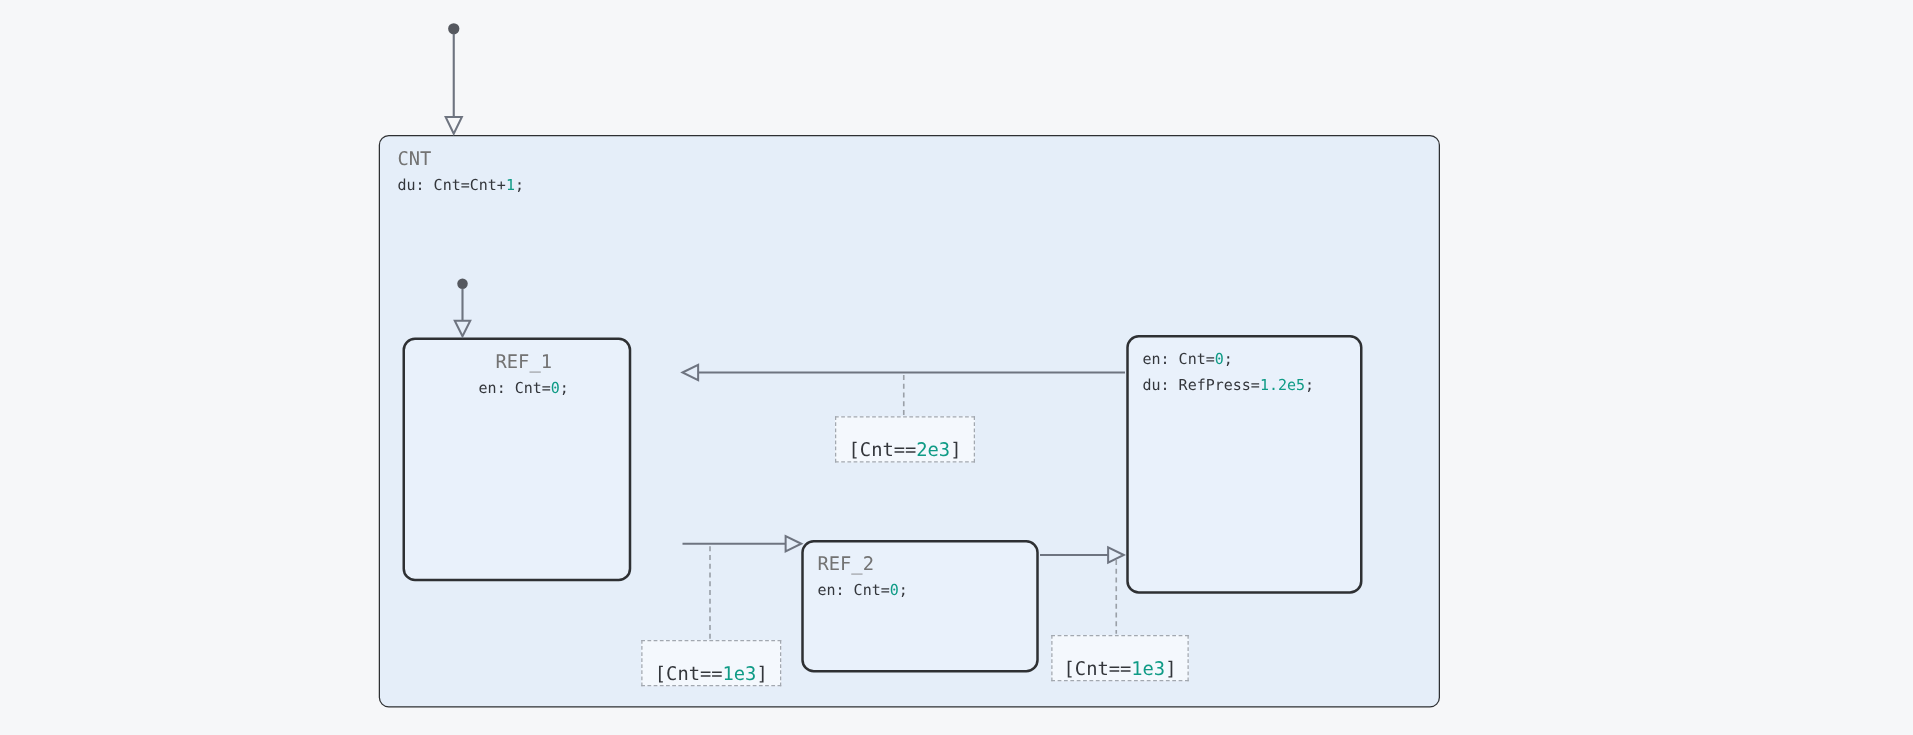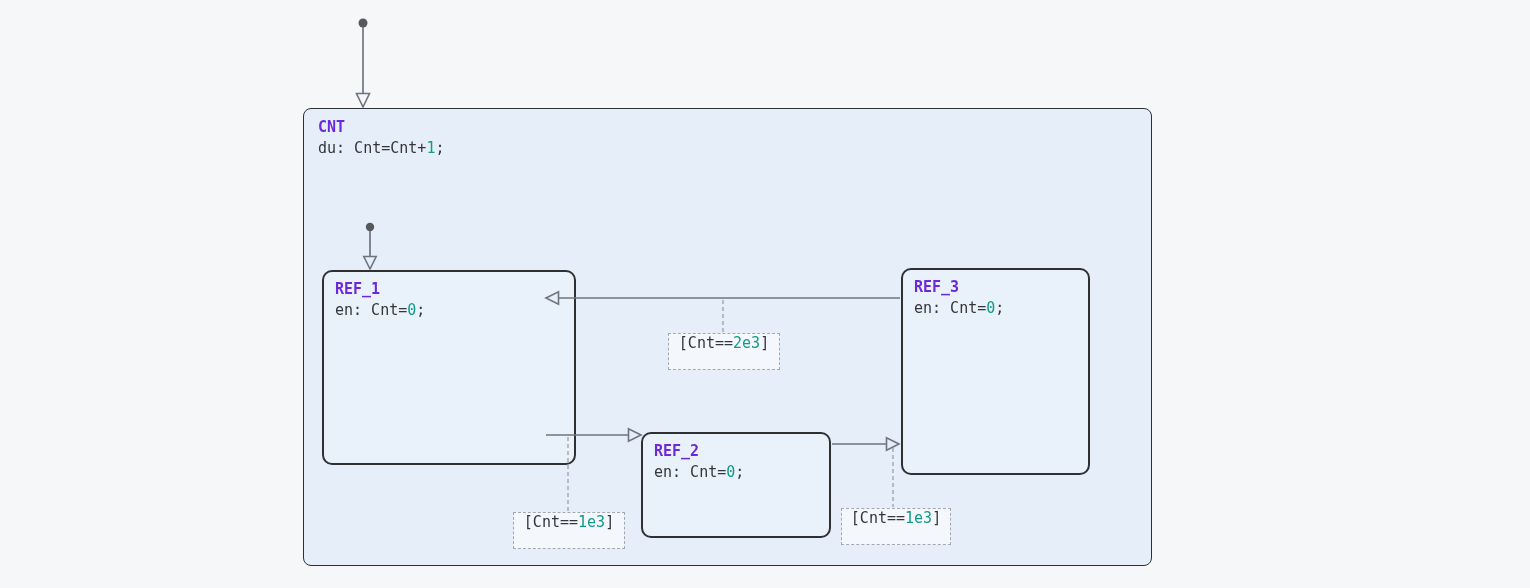--- a/index.html
+++ b/index.html
@@ -15,45 +15,45 @@
     background: #f6f7f9;
     overflow: hidden;
   }
   .state {
     position: absolute;
     box-sizing: border-box;
     border: 2px solid #2e3033;
     background: #e6effa;
   }
   .state .title {
-    color: #6d28d9;
+    color: #737373;
     font-size: 15px;
     line-height: 21px;
     white-space: pre;
-    font-weight: bold;
   }
   .state .code {
     color: #33363b;
-    font-size: 15px;
+    font-size: 12px;
     line-height: 21px;
     white-space: pre;
   }
   .num { color: #0f9b86; }
   #state-cnt {
     left: 303px; top: 108px; width: 849px; height: 458px;
     border-radius: 8px;
     border-width: 1.7px;
     padding: 8px 0 0 14px;
     background: #e5eef9;
   }
   #state-ref1 {
-    left: 322px; top: 270px; width: 254px; height: 195px;
+    left: 322px; top: 270px; width: 183px; height: 195px;
     border-radius: 10px;
     padding: 7px 0 0 11px;
     background: #e9f1fb;
+    text-align: center;
   }
   #state-ref2 {
     left: 641px; top: 432px; width: 190px; height: 106px;
     border-radius: 10px;
     padding: 7px 0 0 11px;
     background: #e9f1fb;
   }
   #state-ref3 {
     left: 901px; top: 268px; width: 189px; height: 207px;
     border-radius: 10px;
@@ -61,21 +61,21 @@
     background: #e9f1fb;
   }
   .cond-label {
     position: absolute;
     box-sizing: border-box;
     border: 1px dashed #a2a8b0;
     background: rgba(252, 253, 255, 0.65);
     font-size: 15px;
     color: #33363b;
     display: flex;
-    align-items: flex-start;
+    align-items: flex-end;
     justify-content: center;
     white-space: pre;
   }
   #label-t1 { left: 513px; top: 512px; width: 112px; height: 37px; }
   #label-t2 { left: 841px; top: 508px; width: 110px; height: 37px; }
   #label-t3 { left: 668px; top: 333px; width: 112px; height: 37px; }
   #wires {
     position: absolute;
     left: 0; top: 0;
     pointer-events: none;
@@ -95,22 +95,22 @@
     <div class="title">REF_1</div>
     <div class="code"><span>en: Cnt=</span><span class="num">0</span><span>;</span></div>
   </div>
 
   <div class="state" id="state-ref2">
     <div class="title">REF_2</div>
     <div class="code"><span>en: Cnt=</span><span class="num">0</span><span>;</span></div>
   </div>
 
   <div class="state" id="state-ref3">
-    <div class="title">REF_3</div>
     <div class="code"><span>en: Cnt=</span><span class="num">0</span><span>;</span></div>
+    <div class="code"><span>du: RefPress=</span><span class="num">1.2e5</span><span>;</span></div>
   </div>
 
   <div class="cond-label" id="label-t1"><span>[Cnt==</span><span class="num">1e3</span><span>]</span></div>
   <div class="cond-label" id="label-t2"><span>[Cnt==</span><span class="num">1e3</span><span>]</span></div>
   <div class="cond-label" id="label-t3"><span>[Cnt==</span><span class="num">2e3</span><span>]</span></div>
 
   <svg id="wires" width="1530" height="588" viewBox="0 0 1530 588">
 
     <g>
       <circle cx="363" cy="23" r="4.5" fill="#55585f"></circle>

